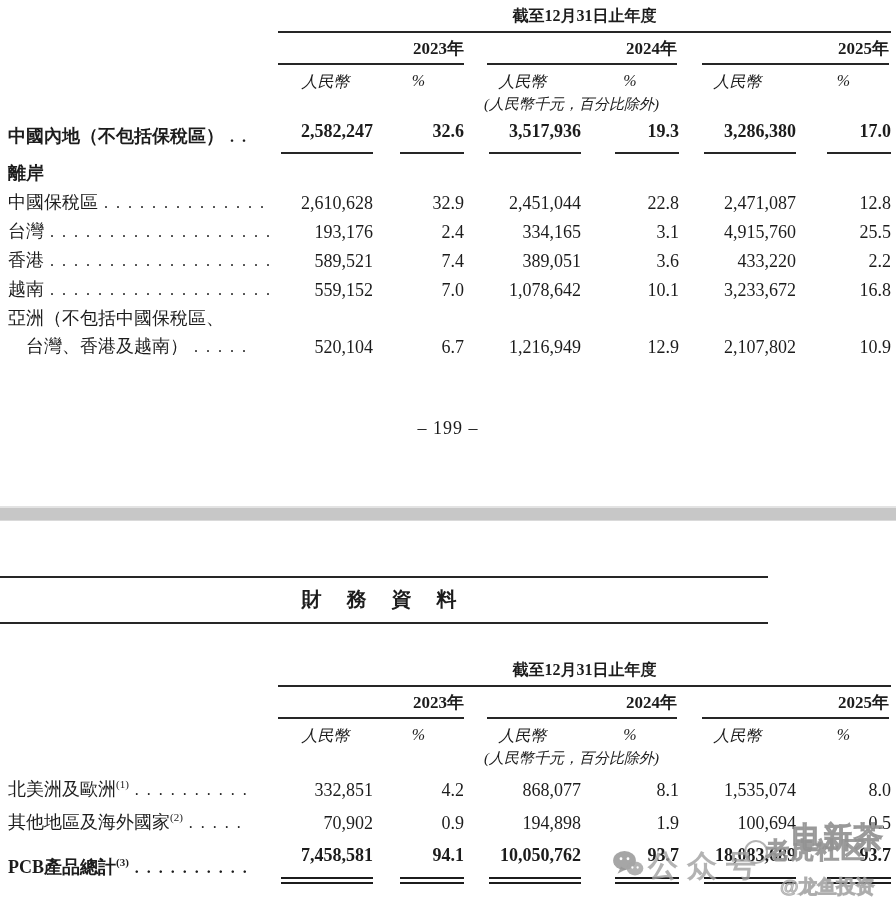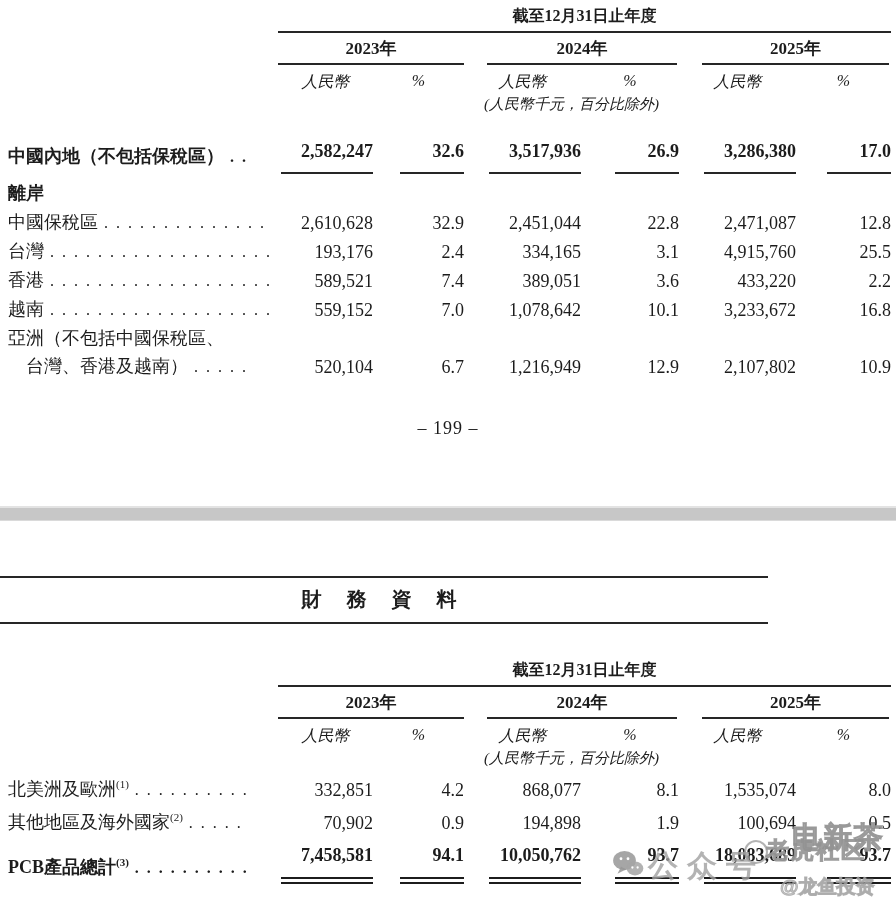--- a/index.html
+++ b/index.html
@@ -4,21 +4,21 @@
 <style>
   html,body{margin:0;padding:0;background:#ffffff;}
   body{width:896px;height:900px;font-family:"Liberation Serif","DejaVu Serif",serif;color:#1c1c1c;}
   .page{position:relative;width:896px;height:900px;background:#fff;overflow:hidden;}
 
   
   .grid{display:grid;grid-template-columns:278px 95px 91px 117px 98px 117px 95px;}
   .thead-period{margin-left:278px;width:613px;text-align:center;font-weight:bold;font-size:16px;
     padding-bottom:4px;border-bottom:2px solid #262626;}
   .yrow .ygroup{grid-column:span 2;}
-  .yrow .ytxt{text-align:center;font-weight:bold;font-size:17px;padding:4px 0 3px;border-bottom:2px solid #262626;}
+  .yrow .ytxt{text-align:right;font-weight:bold;font-size:17px;padding:4px 0 3px;border-bottom:2px solid #262626;}
   .yrow .g2 .ytxt,.yrow .g3 .ytxt{margin-left:23px;margin-right:2px;}
   .subrow div{text-align:center;font-style:italic;font-size:16px;padding-top:7px;}
   .noterow .note{grid-column:4/6;text-align:center;font-style:italic;font-size:15px;padding-top:2px;white-space:nowrap;}
 
   .trow{align-items:end;font-size:18px;line-height:28px;}
   .trow .lbl{padding-left:8px;white-space:nowrap;overflow:hidden;}
   .trow .num{text-align:right;white-space:nowrap;}
   .dots{letter-spacing:2px;font-size:16px;}
   .b{font-weight:bold;}
   .lbl sup{font-size:11px;vertical-align:super;line-height:0;}
@@ -27,21 +27,21 @@
   .u .num span{display:inline-block;text-align:right;border-bottom:2px solid #262626;padding-bottom:4px;}
   .u .num .u-rmb{min-width:92px;}
   .u .num .u-pct{min-width:64px;}
   
   .d .num span{display:inline-block;text-align:right;border-bottom:7px double #1c1c1c;padding-bottom:6px;}
   .d .num .u-rmb{min-width:92px;}
   .d .num .u-pct{min-width:64px;}
 
   
   .table-top{position:absolute;top:6px;left:0;width:896px;}
-  .rows1{margin-top:20px;}
+  .rows1{}
   .rows1 .r1{line-height:34px;}
   .rows1 .r2{line-height:30px;padding-top:4px;}
   .two-line .lbl{line-height:28px;}
 
   .page-number{position:absolute;top:418px;left:0;width:896px;text-align:center;font-size:18px;letter-spacing:1px;}
 
   .gray-band{position:absolute;top:506px;left:0;width:896px;height:12px;background:#c7c7c7;
     border-top:2px solid #e3e3e3;border-bottom:1px solid #dadada;}
 
   .section-title-wrap{position:absolute;top:576px;left:0;width:768px;border-top:2px solid #262626;border-bottom:2px solid #262626;}
@@ -101,21 +101,21 @@
       <div></div>
         <div></div>
     </div>
 
     <div class="rows1">
       <div class="grid trow r1 b u">
         <div class="lbl"><span>中國內地（不包括保稅區）</span><span class="dots"> . .</span></div>
         <div class="num"><span class="u-rmb">2,582,247</span></div>
         <div class="num"><span class="u-pct">32.6</span></div>
         <div class="num"><span class="u-rmb">3,517,936</span></div>
-        <div class="num"><span class="u-pct">26.9</span></div>
+        <div class="num"><span class="u-pct">19.3</span></div>
         <div class="num"><span class="u-rmb">3,286,380</span></div>
         <div class="num"><span class="u-pct">17.0</span></div>
       </div>
       <div class="grid trow r2 b">
         <div class="lbl"><span>離岸</span></div>
         <div></div>
           <div></div>
           <div></div>
           <div></div>
           <div></div>

